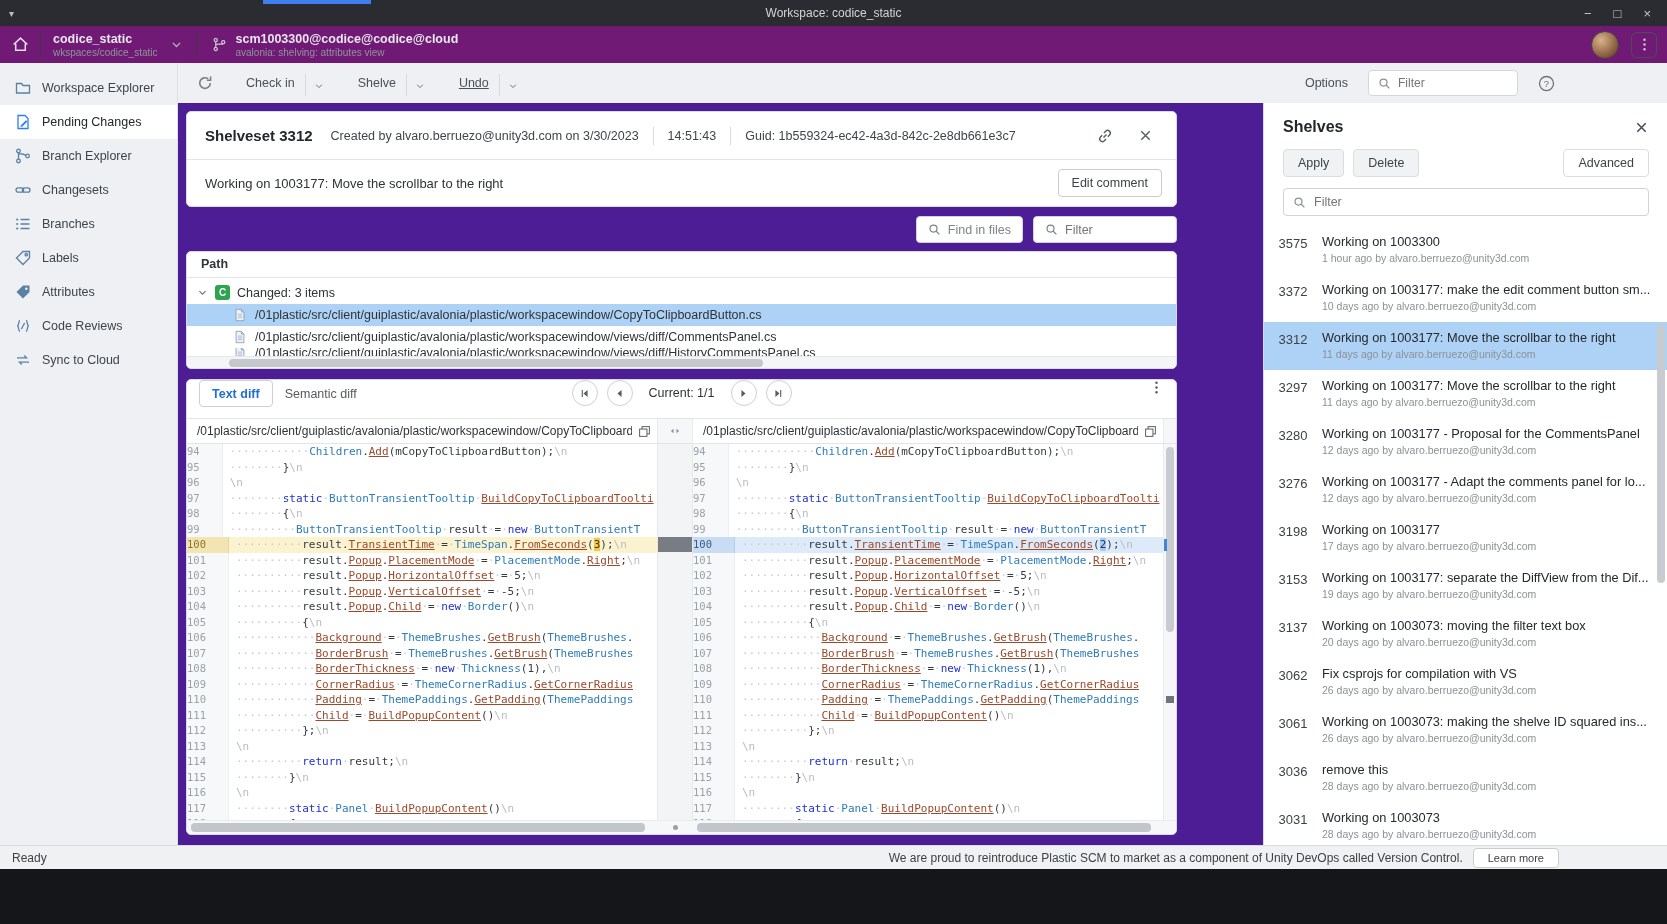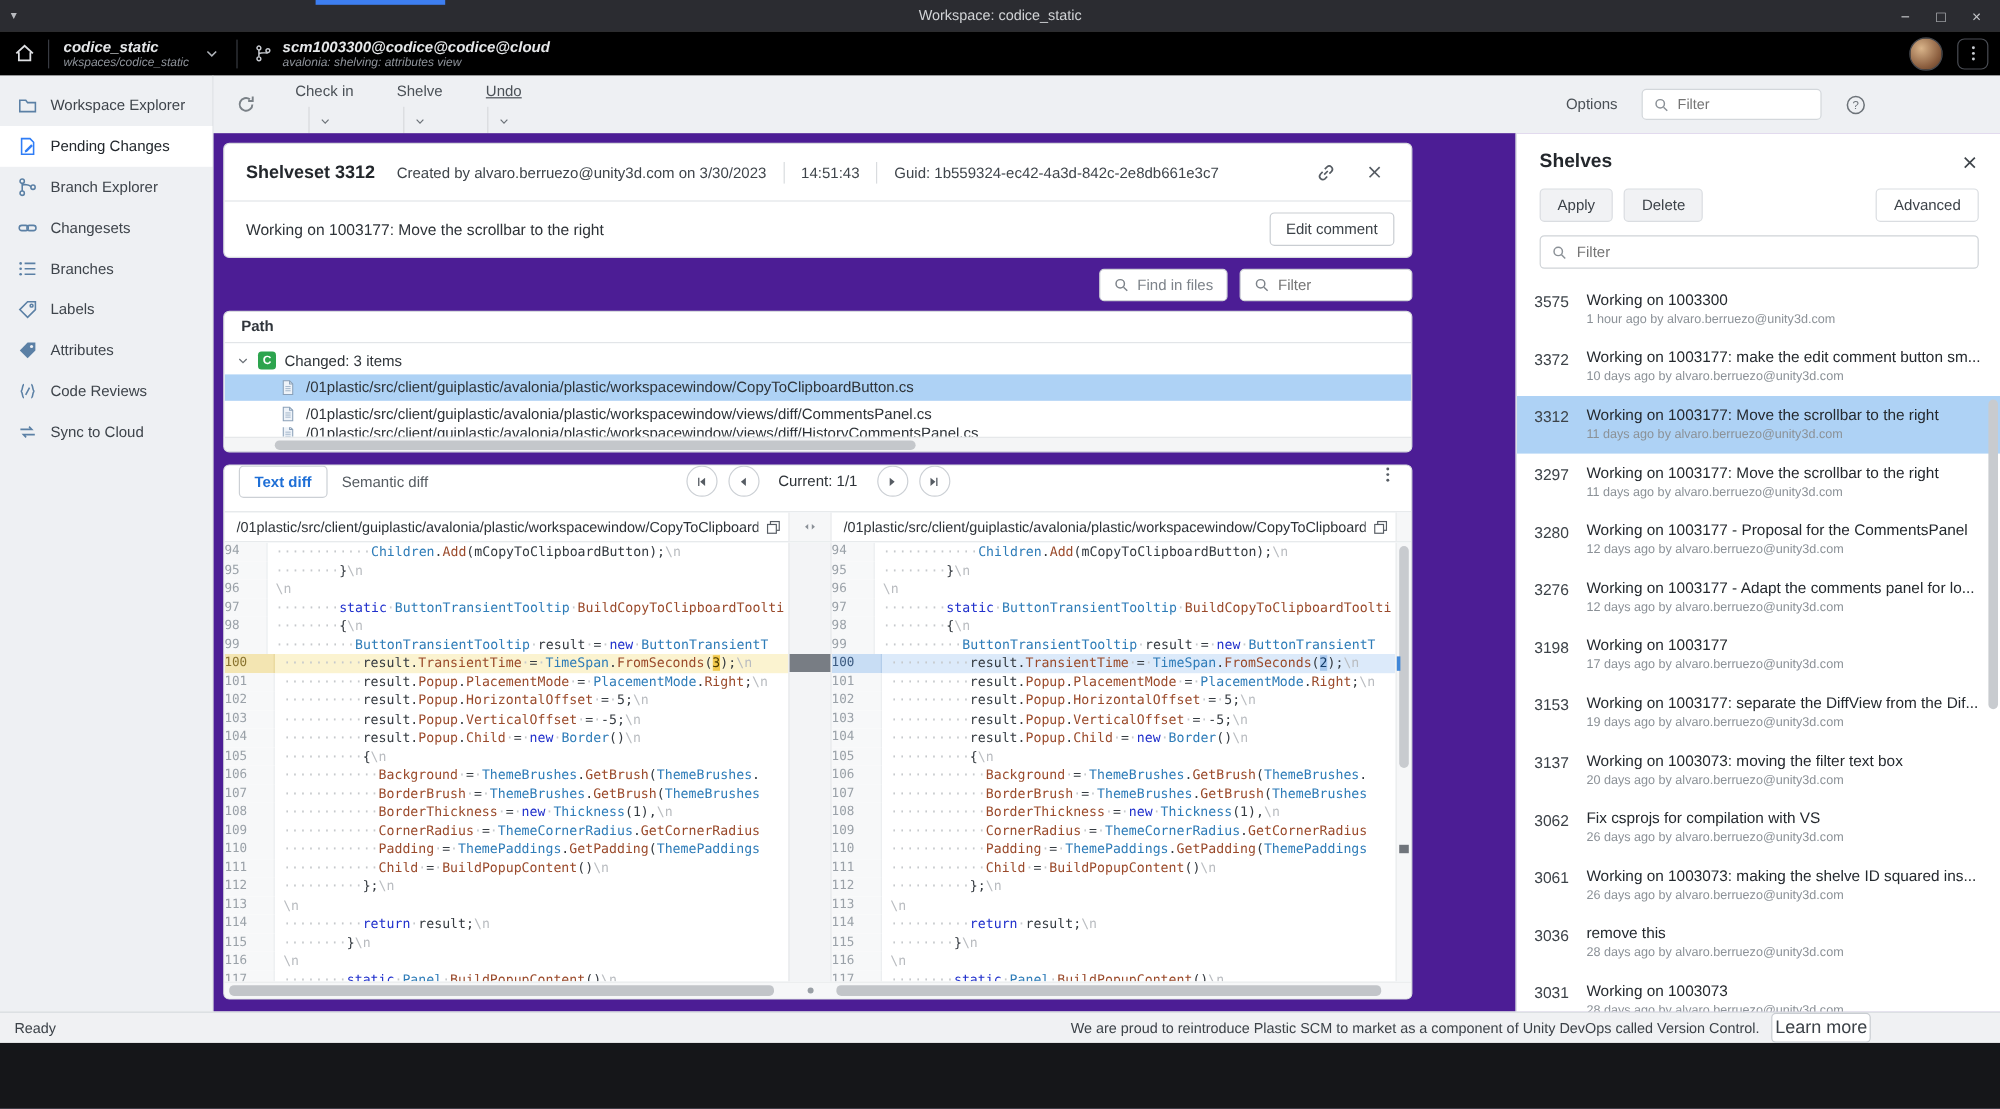--- a/index.html
+++ b/index.html
@@ -9,21 +9,21 @@
 
   
   .titlebar { flex:0 0 26px; background:#2b2c31; display:flex; align-items:center; position:relative; }
   .tb-caret { color:#b9bbc0; font-size:10px; padding:0 9px; cursor:default; }
   .tb-bluebar { position:absolute; left:263px; top:0; width:108px; height:4px; background:#3d7ef0; }
   .tb-title { position:absolute; left:0; right:0; text-align:center; color:#d2d4d7; font-size:12px; }
   .tb-controls { margin-left:auto; display:flex; gap:22px; padding-right:16px; color:#c6c8cb; font-size:13px; z-index:1; }
   .tb-controls span { cursor:default; }
 
   
-  .header { flex:0 0 37px; background:#000000; display:flex; align-items:center; color:#e6e8ea;font-style:italic; }
+  .header { flex:0 0 37px; background:#701a75; display:flex; align-items:center; color:#e6e8ea; }
   .hdr-home { width:40px; display:flex; justify-content:center; color:#dfe1e4; }
   .hdr-sep { width:1px; height:24px; background:#383b42; }
   .hdr-ws { display:flex; align-items:center; gap:12px; padding:0 14px 0 12px; }
   .hdr-ws-name { font-size:12.5px; font-weight:bold; line-height:1.2; }
   .hdr-ws-path { font-size:10px; color:#8f949b; }
   .hdr-chev { color:#aeb2b8; }
   .hdr-branch { display:flex; align-items:center; gap:9px; padding:0 14px; }
   .hdr-branch .ic { color:#c7cad0; }
   .hdr-branch-name { font-size:12.5px; font-weight:bold; line-height:1.2; }
   .hdr-branch-comment { font-size:10px; color:#8f949b; }
@@ -39,21 +39,21 @@
   .sb-item { display:flex; align-items:center; gap:11px; height:34px; padding-left:15px; color:#3e444b; font-size:12.5px; cursor:default; }
   .sb-item .sb-ic { color:#5b80a5; display:flex; }
   .sb-item.selected { background:#ffffff; color:#22272c; }
   .sb-item.selected .sb-ic { color:#2f7df6; }
 
   .right-col { flex:1; display:flex; flex-direction:column; min-width:0; }
 
   
   .toolbar { flex:0 0 40px; background:#eef0f3; display:flex; align-items:center; padding-left:12px; }
   .tool-refresh { width:30px; height:30px; display:flex; align-items:center; justify-content:center; color:#7a8187; }
-  .split-btn { display:flex; align-items:center; margin-left:16px;flex-direction:column; }
+  .split-btn { display:flex; align-items:flex-end; margin-left:16px; }
   .split-main { font-size:12.5px; color:#4b5157; padding:6px 10px; }
   .split-main.underlined { text-decoration:underline; }
   .split-arrow { padding:7px 8px 5px 8px; color:#6c7278; border-left:1px solid #d7dadd; display:flex; }
   .toolbar-right { margin-left:auto; display:flex; align-items:center; gap:20px; padding-right:112px; }
   .tb-options { font-size:12.5px; color:#4b5157; }
   .tb-filter { display:flex; align-items:center; gap:7px; background:#fff; border:1px solid #d3d7db; border-radius:4px;
                height:26px; width:150px; padding:0 9px; color:#8b9197; }
   .tb-filter input { border:none; outline:none; width:100%; font-size:12px; color:#333; background:transparent; }
   .tb-help { color:#6c7278; display:flex; }
 
@@ -126,21 +126,21 @@
   .pane-left  .dline.mod .dnum { background:#f3e5b2; color:#8a7430; border-right-color:#e8d79c; }
   .pane-left  .s-em { background:#f2c94c; color:#4a3b00; }
   .pane-right .dline.mod { background:#dceafa; }
   .pane-right .dline.mod .dnum { background:#c8ddf4; color:#3b5a80; border-right-color:#b3cdea; }
   .pane-right .s-em { background:#a9c9ee; color:#123a66; }
 
   .s-w  { color:#c6c9cc; }
   .s-nl { color:#b9bcc0; }
   .s-k  { color:#2030cc; }
   .s-t  { color:#2e7cb8; }
-  .s-m  { color:#9a4a2b; }
+  .s-m  { color:#9a4a2b;text-decoration:underline; }
   .s-i  { color:#343a40; }
   .s-p  { color:#343a40; }
   .s-n  { color:#343a40; }
 
   .mid-gutter { flex:0 0 36px; background:#f3f4f6; border-left:1px solid #e6e8ea; border-right:1px solid #e6e8ea; position:relative; }
   .mid-marker { position:absolute; top:93px; left:0; right:0; height:15px; background:#787d84; }
   .vscroll { flex:0 0 13px; background:#f6f7f8; border-left:1px solid #e9ebed; position:relative; }
   .vthumb { position:absolute; top:3px; left:2px; right:2px; height:185px; background:#c8cbcf; border-radius:4px; }
   .vmark-blue { position:absolute; top:95px; left:0; width:3px; height:12px; background:#3f86d8; }
   .vmark-dark { position:absolute; top:252px; left:2px; right:2px; height:7px; background:#70757c; }
@@ -171,21 +171,21 @@
   .shelf-main { flex:1; min-width:0; }
   .shelf-title { font-size:12.8px; color:#24292e; white-space:nowrap; overflow:hidden; padding-top:2px; margin-bottom:3px; }
   .shelf-meta { font-size:10.5px; color:#8b9197; white-space:nowrap; overflow:hidden; }
   .sp-scrollbar { position:absolute; right:1px; top:212px; bottom:4px; width:9px; }
   .sp-thumb { position:absolute; top:10px; left:0; width:8px; height:258px; background:#c8cbcf; border-radius:4px; }
 
   
   .statusbar { flex:0 0 24px; background:#f0f1f3; border-top:1px solid #d8dbdf; display:flex; align-items:center;
                padding:0 12px; font-size:12px; color:#3c4248; }
   .sb-right { margin-left:auto; display:flex; align-items:center; gap:10px; padding-right:96px; }
-  .learn-btn { background:#fff; border:1px solid #c9cdd2; border-radius:4px; font-size:15px; padding:3px 2px; color:#3c4248; }
+  .learn-btn { background:#fff; border:1px solid #c9cdd2; border-radius:4px; font-size:11px; padding:3px 14px; color:#3c4248; }
 
   .desktop-below { height:55px; background:#151619; }
 
   .ic svg { display:block; }
 </style>
 </head>
 <body>
 
 <div class="screen">
   <div class="app">

